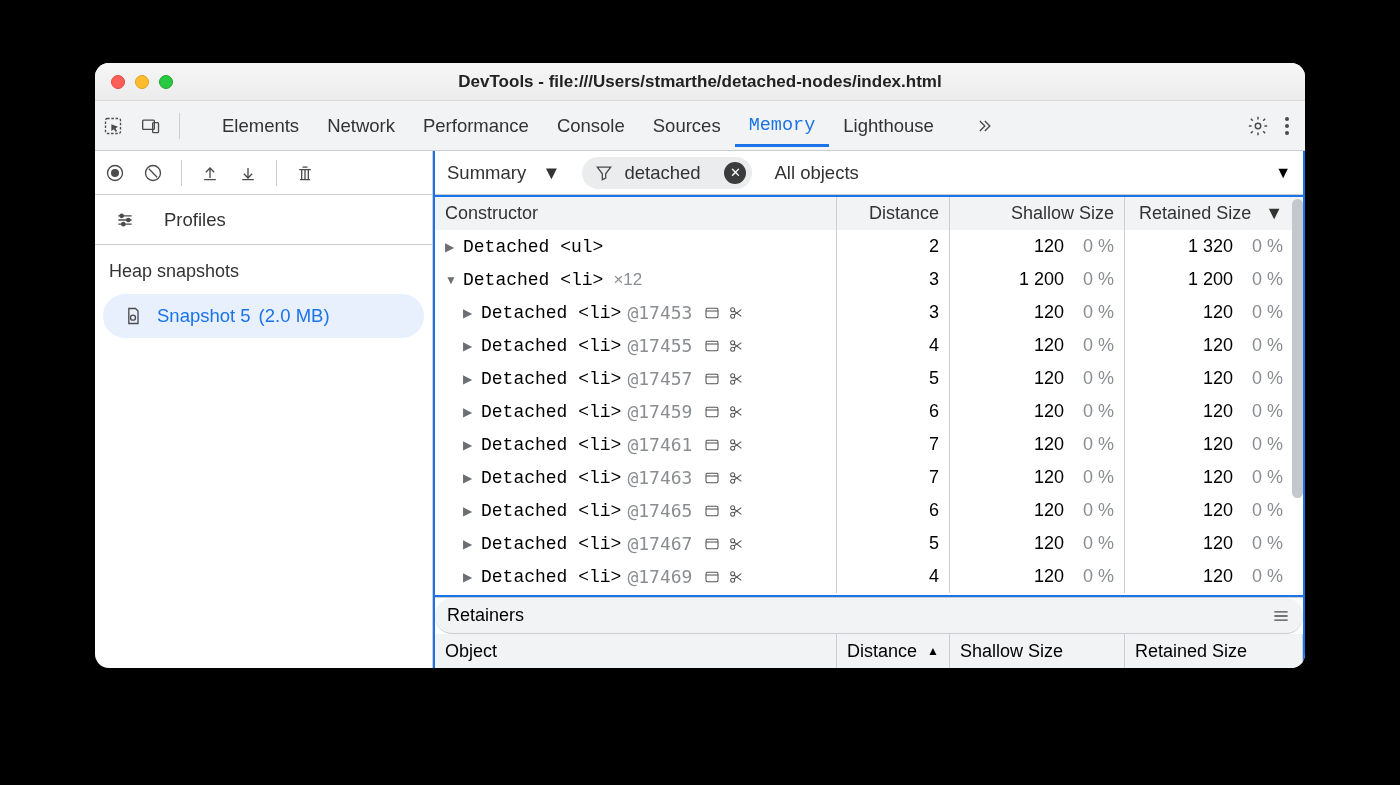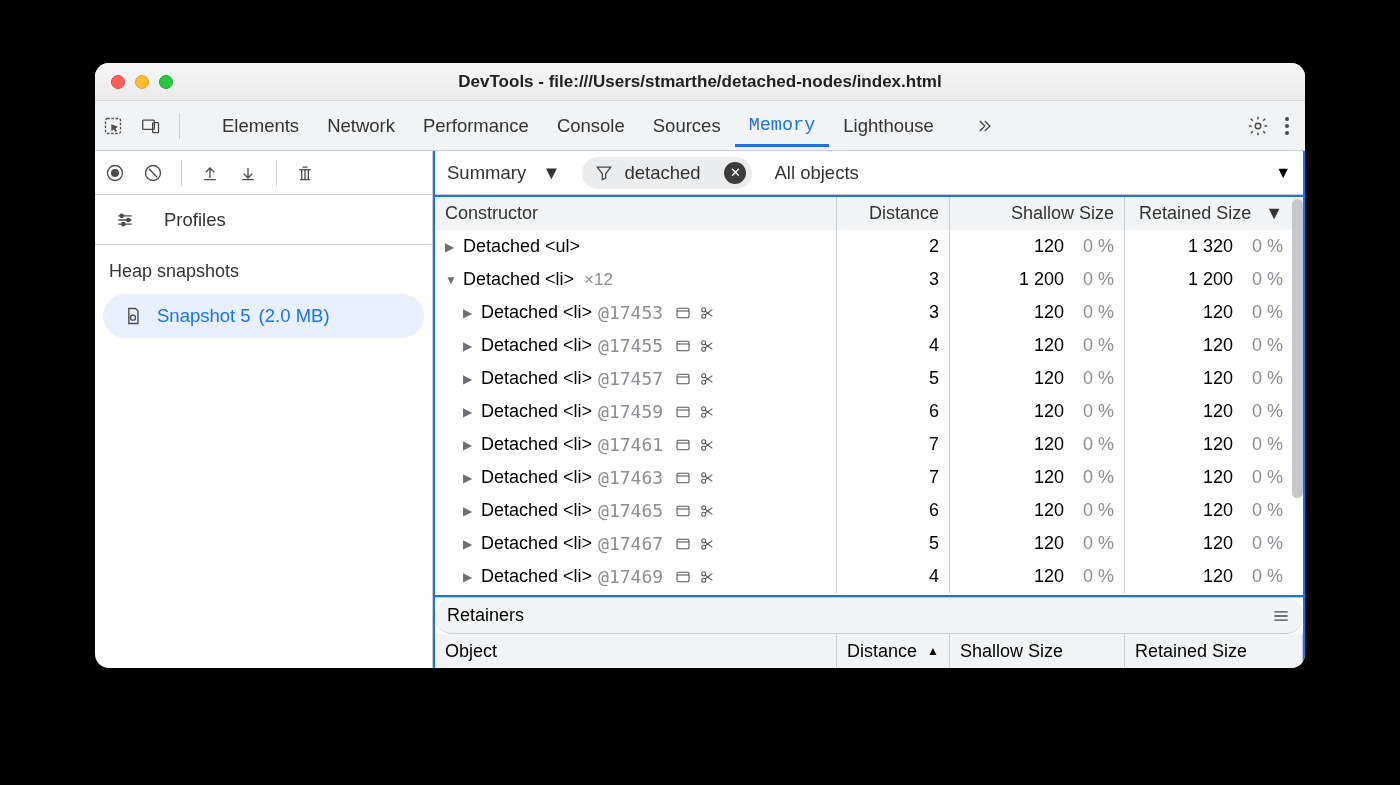--- a/index.html
+++ b/index.html
@@ -76,21 +76,21 @@
   .c-dist { width:113px; justify-content:flex-end; }
   .c-sh { width:175px; justify-content:flex-end; gap:6px;}
   .c-rt { width:178px; justify-content:flex-end; gap:6px; border-right:none; padding-right:20px;}
   .hdr-sort { display:inline-block; margin-left:8px;}
   .tbody { flex:1; overflow:hidden; }
   .tbody .row { border-bottom:0; }
   .row .pct { color:#8a8d91; margin-left:10px; min-width:34px; text-align:right;}
   .indent0 { padding-left:10px; }
   .indent1 { padding-left:28px; }
   .twisty { width:10px; display:inline-block; color:#6b6e72; margin-right:8px; font-size:12px;}
-  .mono { font-family: Liberation Sans, sans-serif; font-size:18px; }
+  .mono { font-family: Liberation Mono, monospace; font-size:18px; }
   .at { color:#8a8d91; font-family: ui-monospace, SFMono-Regular, Menlo, monospace; font-size:18px; margin-left:6px;}
   .x10 { color:#8a8d91; margin-left:10px; font-size:17px;}
   .iconset { display:inline-flex; gap:8px; margin-left:12px; }
   .iconset .mini { color:#555; }
   .iconset svg { width:16px; height:16px; stroke:#555; fill:none; stroke-width:1.6;}
   
   .retainers { border-top:1px solid #cacdd1; }
   .ret-head { height:36px; display:flex; align-items:center; justify-content:space-between; padding:0 12px; font-size:18px; border-bottom:1px solid #cacdd1; background:#f1f3f4;border-radius:17px;}
   .ret-cols { display:flex; height:34px; background:#f1f3f4;}
   .ret-cols .rc { border-right:1px solid #cacdd1; display:flex; align-items:center; padding:0 10px; font-size:18px;}

